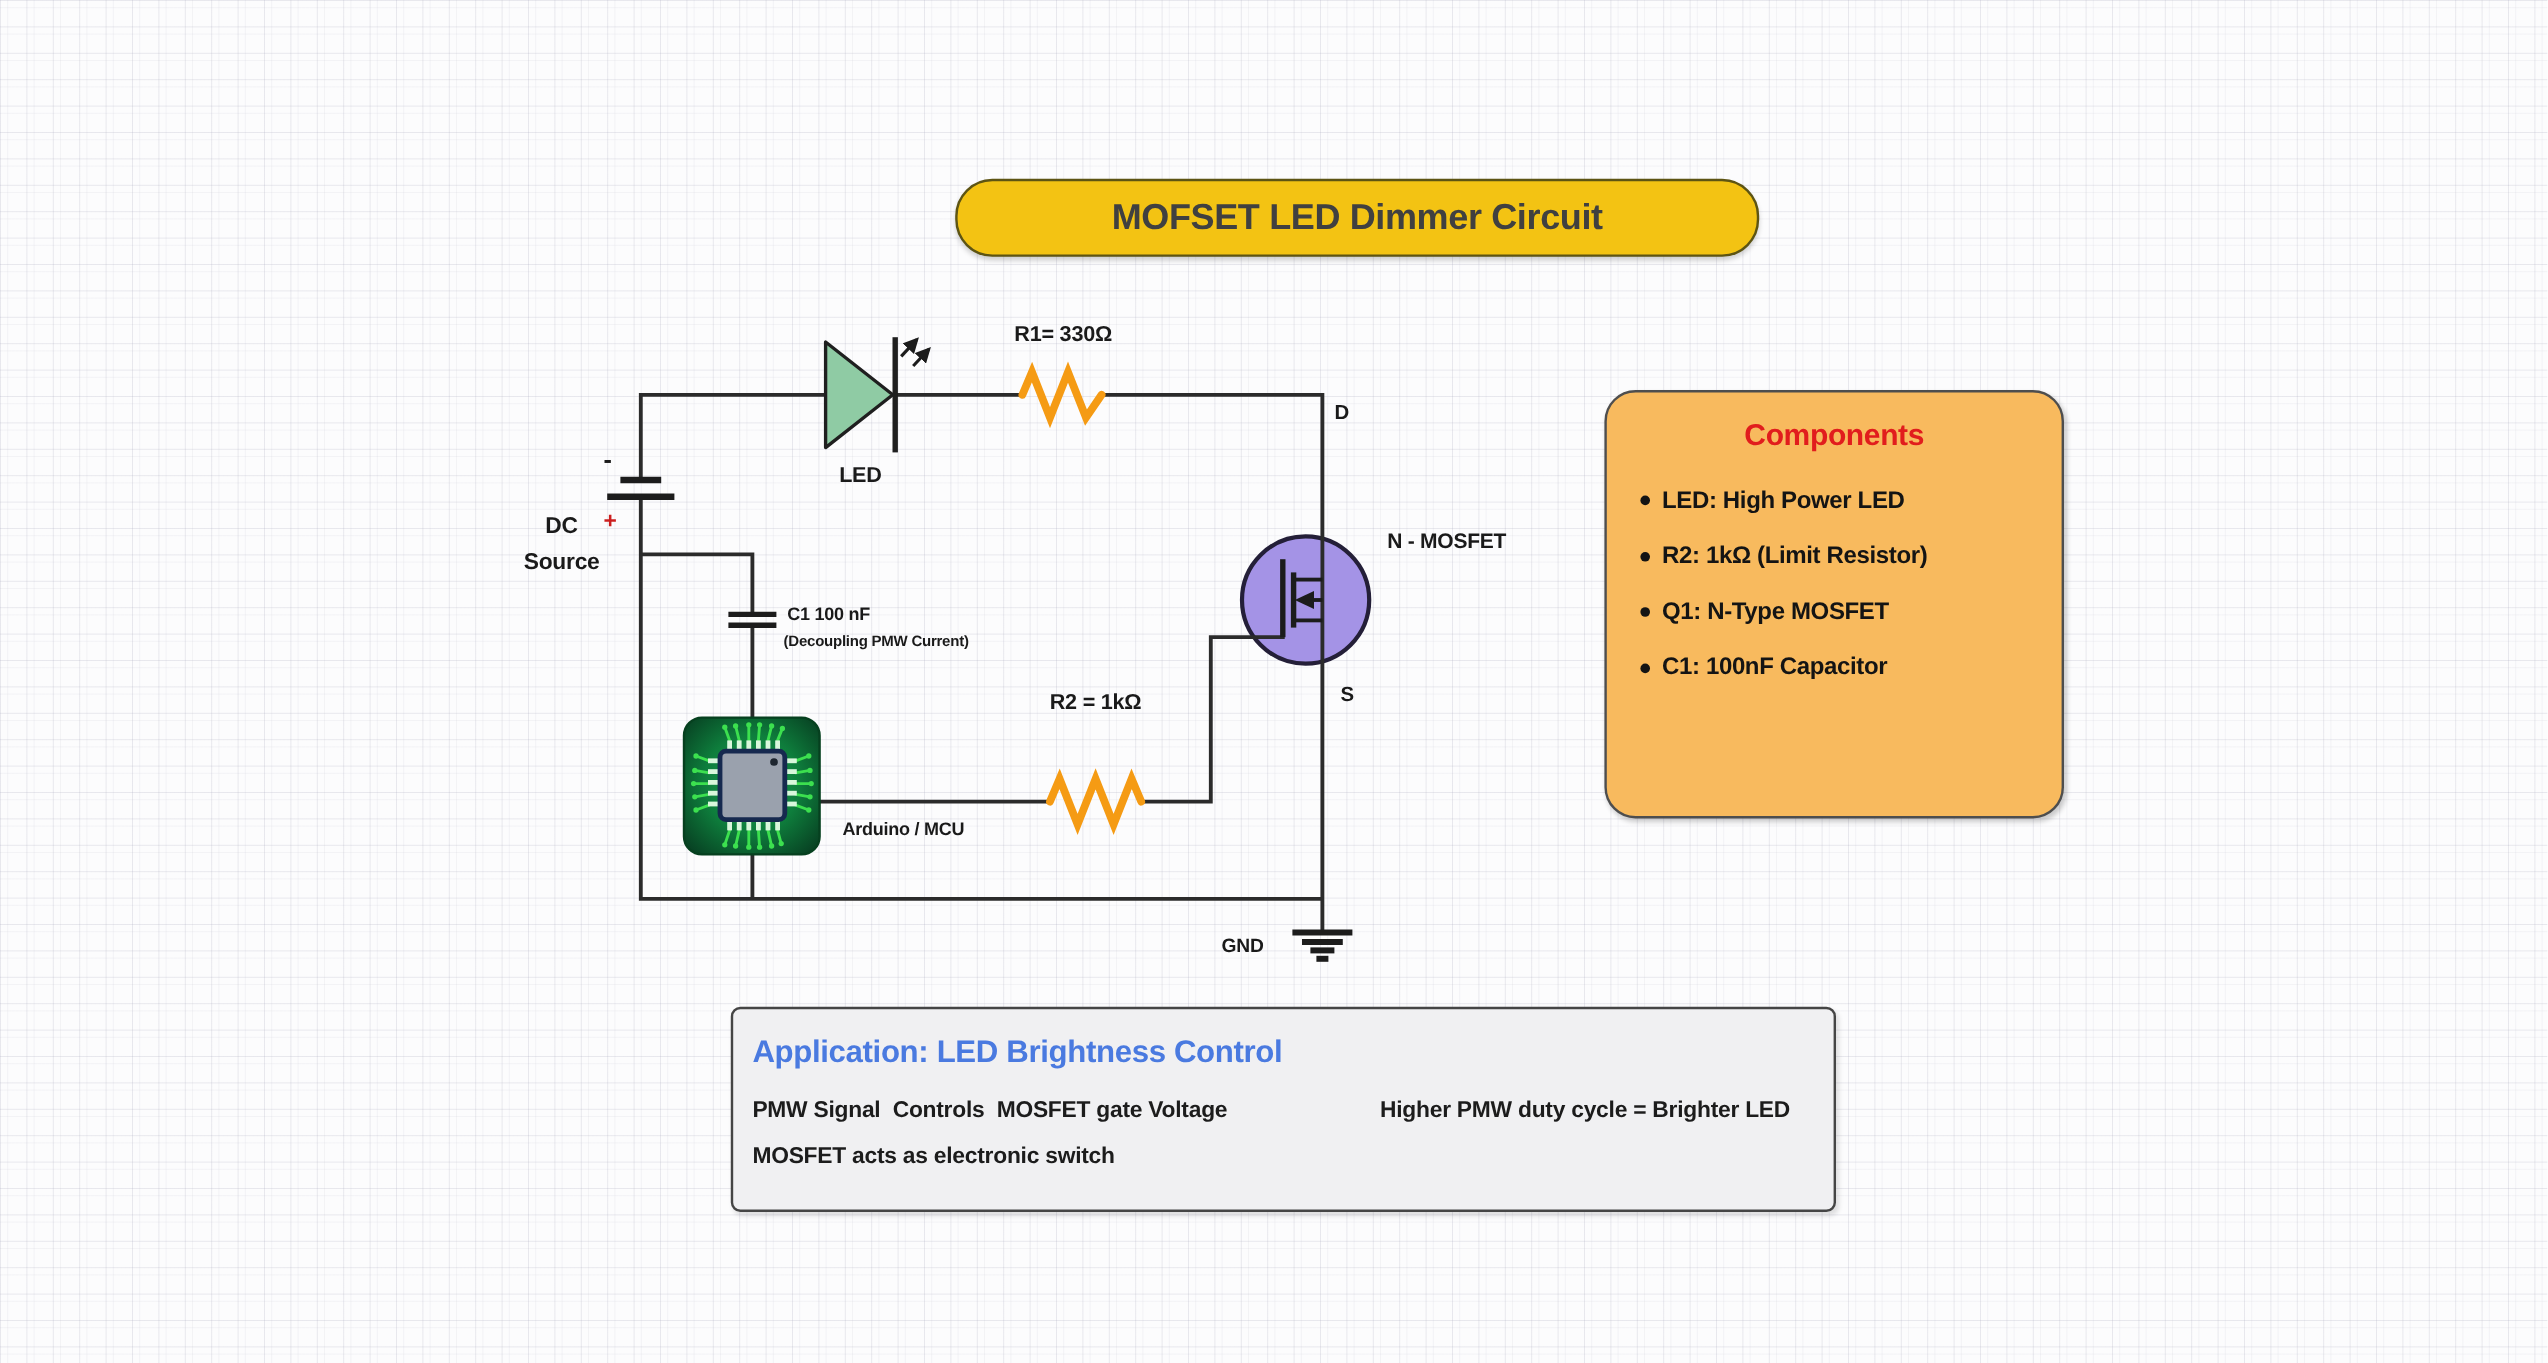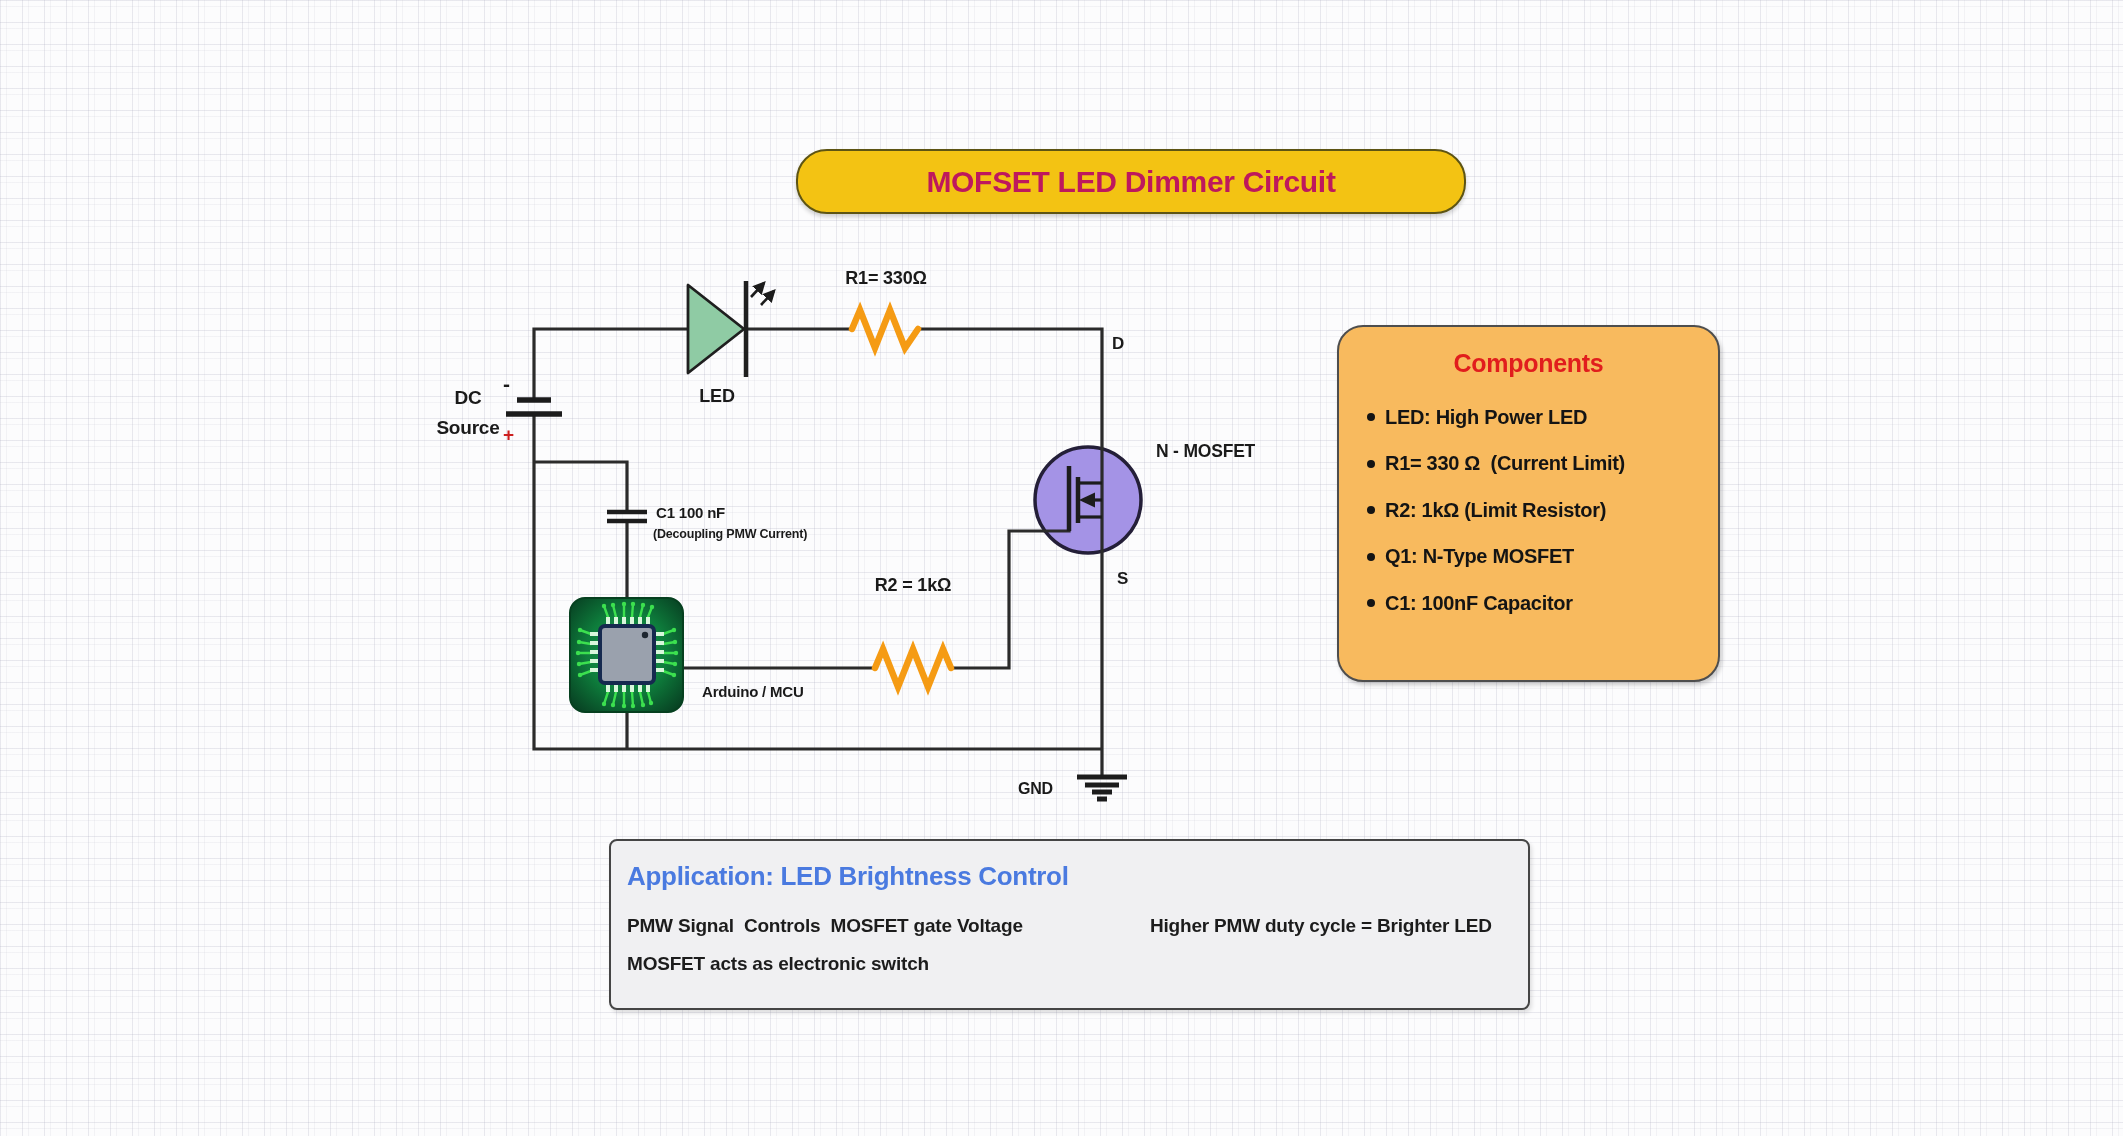--- a/index.html
+++ b/index.html
@@ -24,21 +24,21 @@
     letter-spacing:-0.2px;
     white-space:nowrap;
   }
   .center{text-align:center;}
   .banner{
     position:absolute;left:796px;top:149px;width:666px;height:61px;
     background:#f3c313;border:2.5px solid #5d5413;border-radius:31px;
     box-shadow:0 3px 4px rgba(0,0,0,.18);
     display:flex;align-items:center;justify-content:center;
   }
-  .banner span{font-size:30px;font-weight:700;color:#be185d;letter-spacing:-0.3px;}
+  .banner span{font-size:30px;font-weight:700;color:#404040;letter-spacing:-0.3px;}
   .components-panel{
     position:absolute;left:1337px;top:325px;width:383px;height:357px;
     background:#f8ba5e;border:2.5px solid #4e4e4e;border-radius:26px;
     box-shadow:2px 3px 4px rgba(0,0,0,.2);
     box-sizing:border-box;padding:22px 0 0 0;
   }
   .comp-title{font-size:25px;font-weight:700;color:#e11d1d;text-align:center;letter-spacing:-0.3px;}
   .comp-list{list-style:none;margin:16px 0 0 0;padding:0 10px 0 28px;}
   .comp-list li{
     height:46.5px;display:flex;align-items:center;
@@ -191,21 +191,21 @@
       <rect x="600" y="626" width="54" height="57" rx="5" fill="#9aa1ad" stroke="#16294f" stroke-width="4"></rect>
       <circle cx="645" cy="635" r="3.2" fill="#1e2630"></circle>
     </g>
   </svg>
 
   <div class="banner">
     <span>MOFSET LED Dimmer Circuit</span>
   </div>
 
   <div class="lbl center" style="left:420px;top:383px;width:96px;font-size:19px;line-height:30px;">
-    <span style="display:block;">DC</span>
+    <span style="display:block;margin-top:41px;">DC</span>
     <span style="display:block;">Source</span>
   </div>
   <span class="lbl" style="left:503px;top:372px;font-size:21px;">-</span>
   <span class="lbl" style="left:503px;top:424px;font-size:19px;color:#cc1f1f;">+</span>
 
   <span class="lbl center" style="left:687px;top:386px;width:60px;font-size:18px;">LED</span>
 
   <span class="lbl center" style="left:827px;top:268px;width:118px;font-size:18px;">R1= 330Ω</span>
 
   <span class="lbl" style="left:1112px;top:334px;font-size:17px;">D</span>
@@ -218,21 +218,20 @@
   <span class="lbl" style="left:653px;top:527px;font-size:12.5px;">(Decoupling PMW Current)</span>
 
   <span class="lbl" style="left:702px;top:683px;font-size:15px;">Arduino / MCU</span>
 
   <span class="lbl" style="left:1018px;top:780px;font-size:16px;">GND</span>
 
   <div class="components-panel">
     <div class="comp-title">Components</div>
     <ul class="comp-list">
       <li>LED: High Power LED</li>
-      <li>R1= 330 Ω  (Current Limit)</li>
       <li>R2: 1kΩ (Limit Resistor)</li>
       <li>Q1: N-Type MOSFET</li>
       <li>C1: 100nF Capacitor</li>
     </ul>
   </div>
 
   <div class="app-panel">
     <div class="app-title">Application: LED Brightness Control</div>
     <div class="app-grid">
       <div class="note">PMW Signal  Controls  MOSFET gate Voltage</div>

